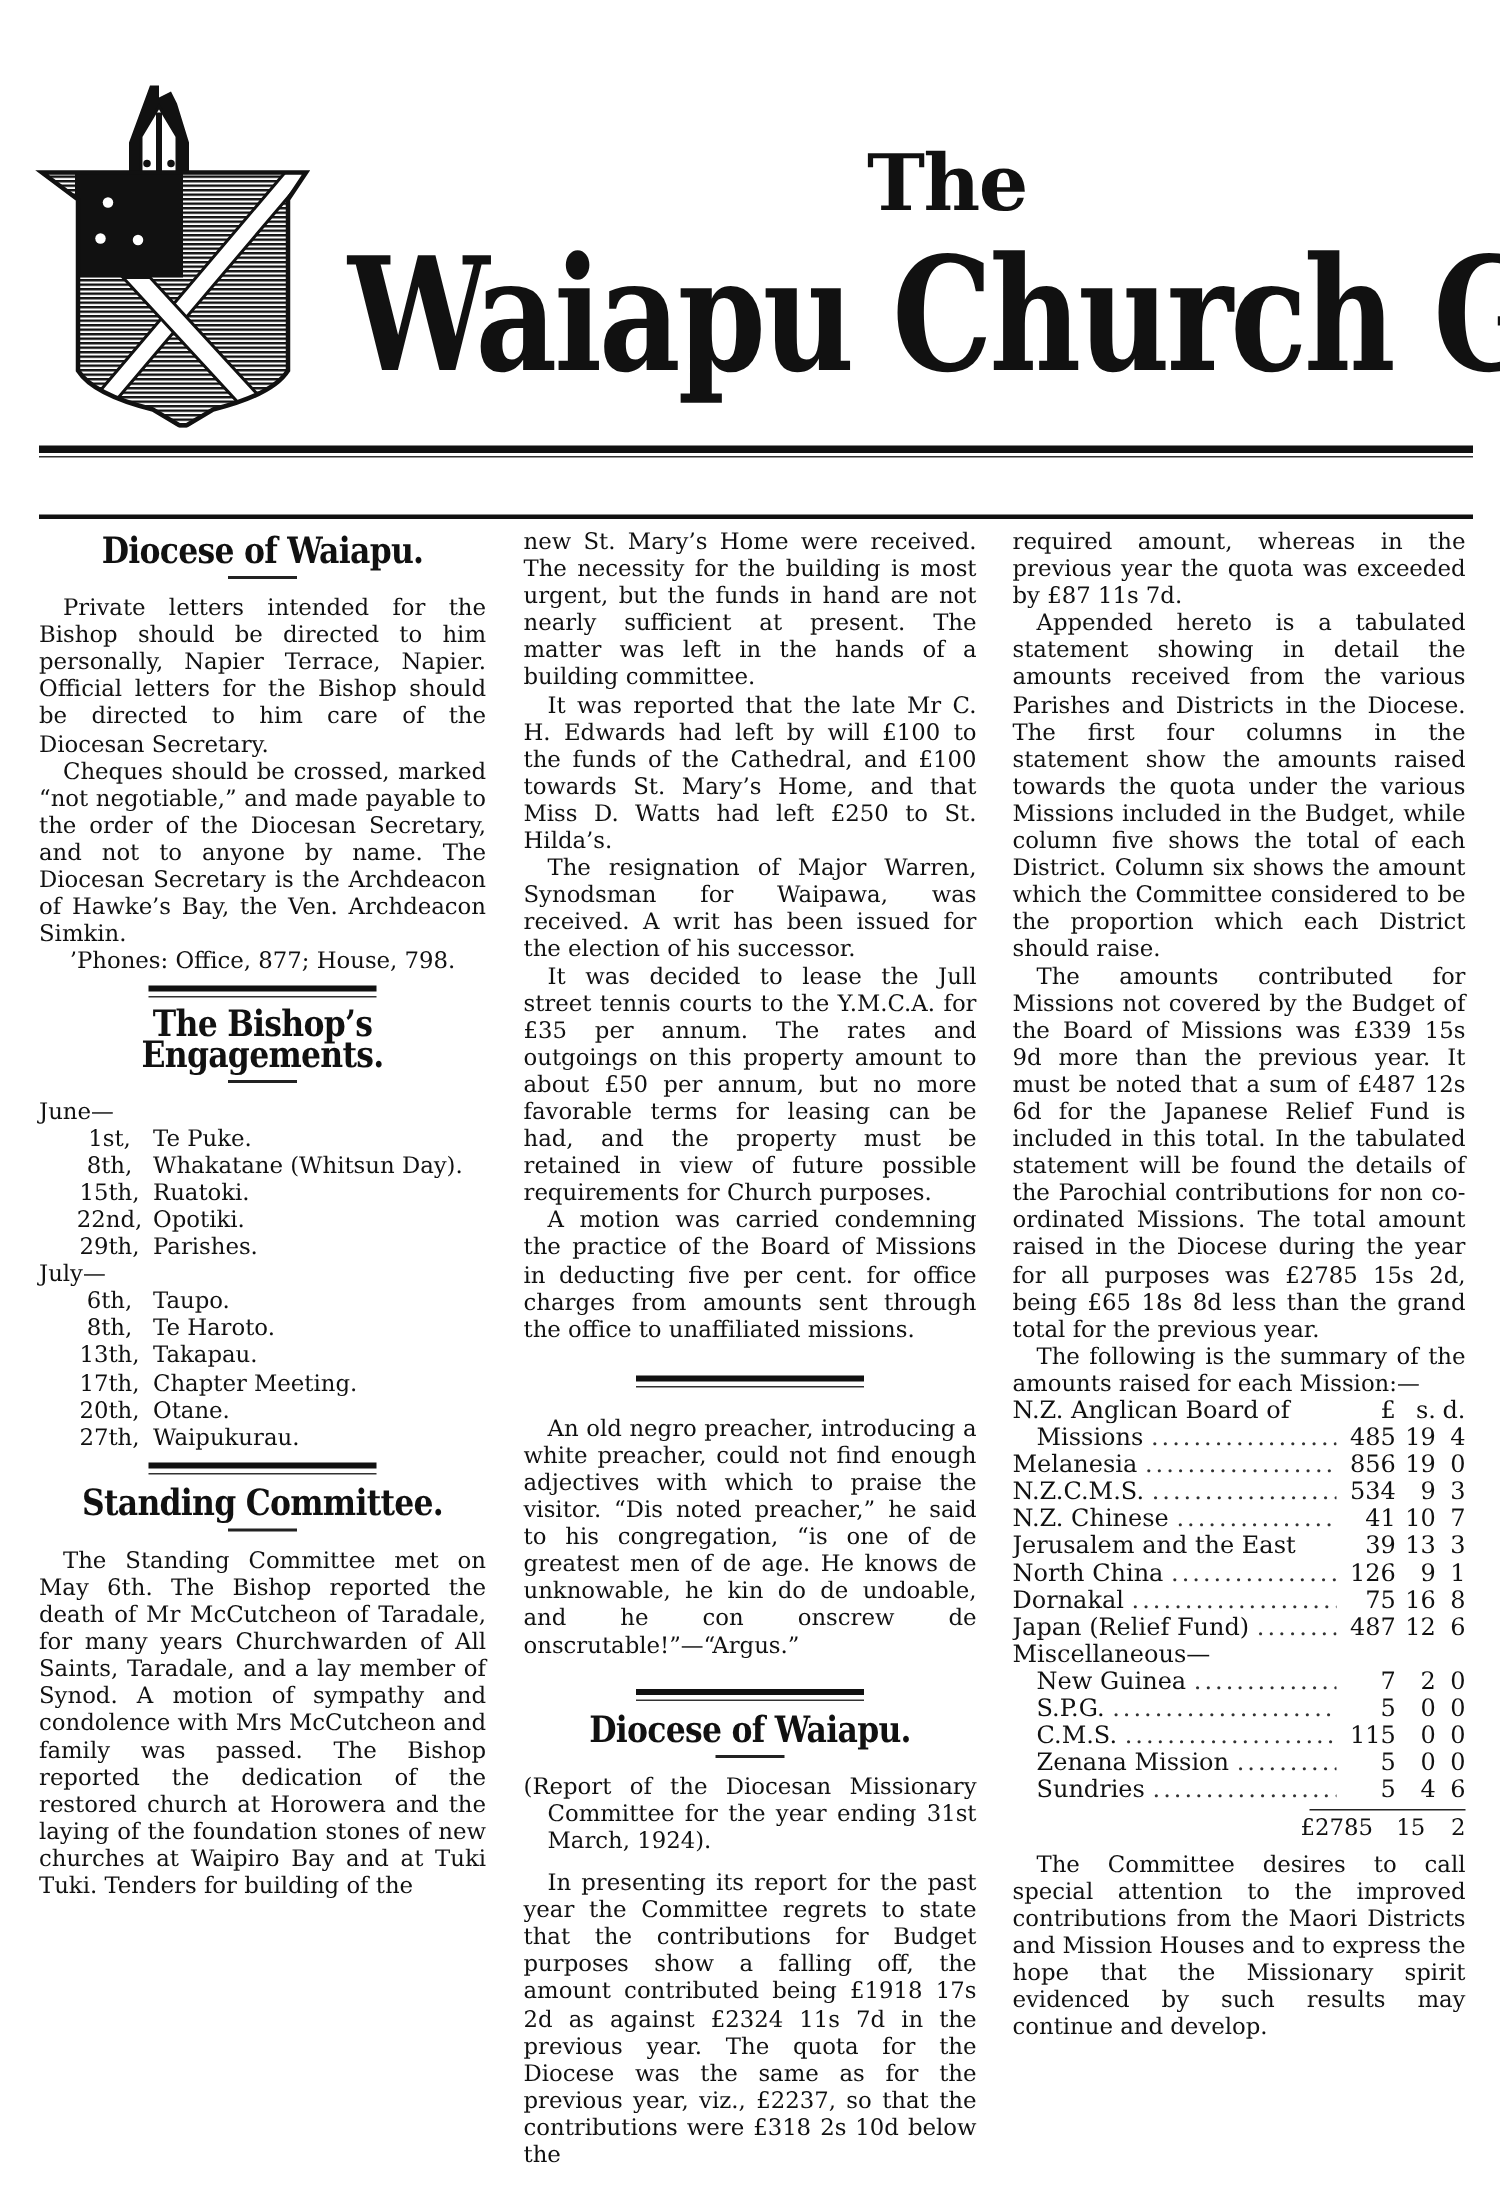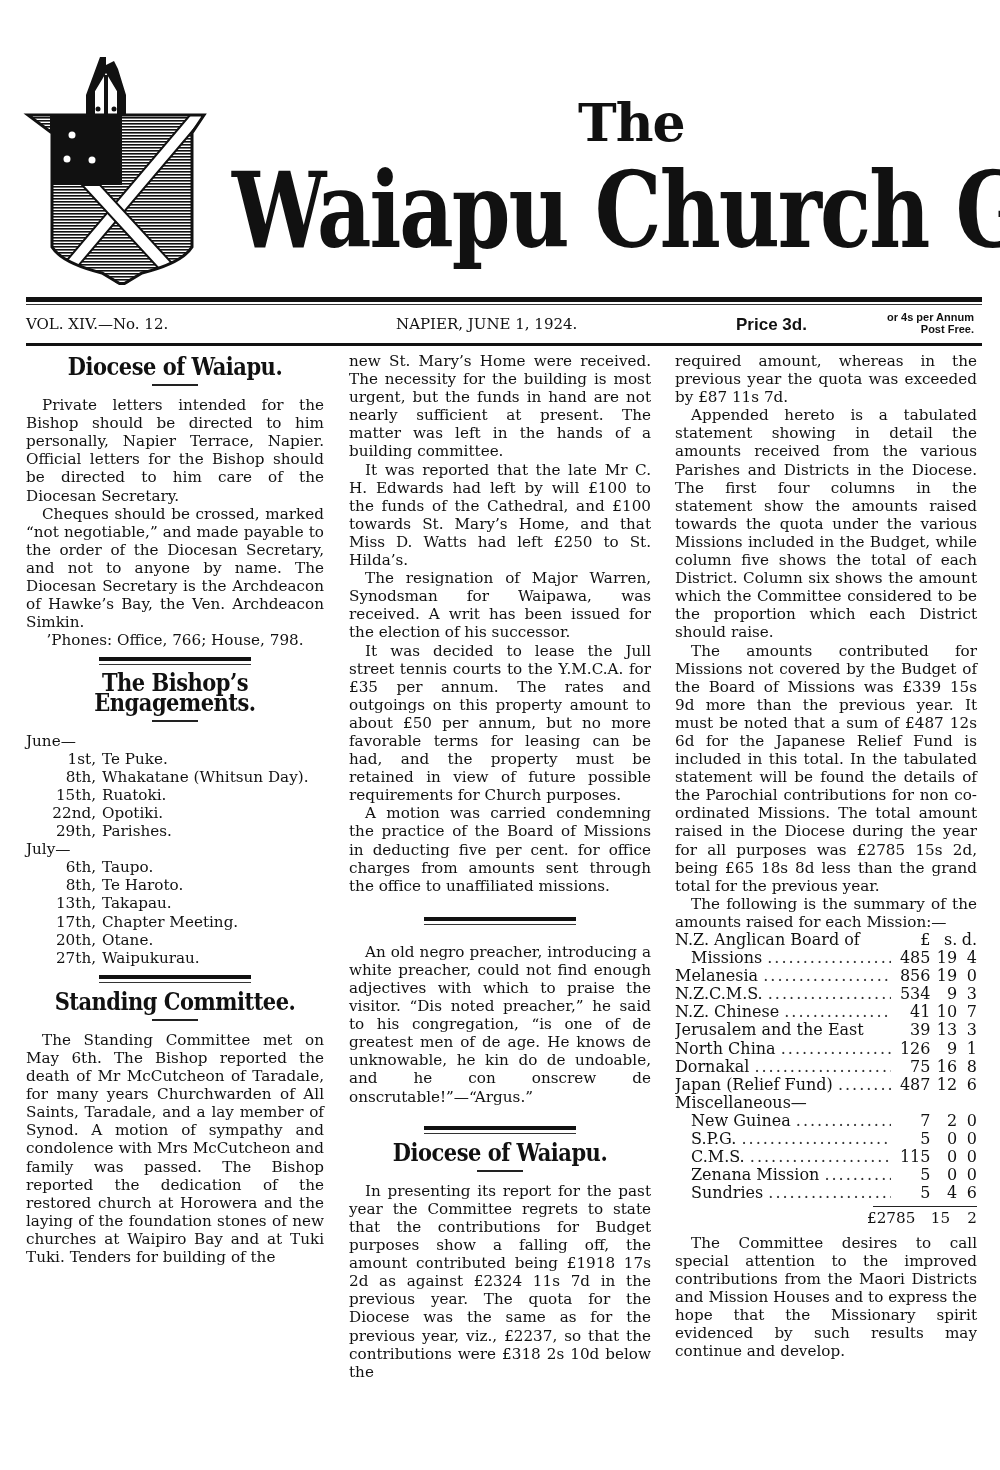--- a/index.html
+++ b/index.html
@@ -34,21 +34,21 @@
   .short-rule { width: 46px; height: 2px; background: #222; margin: 8px auto 10px auto; }
   .double-rule { width: 152px; margin: 8px auto 10px auto; }
   .double-rule .a { height: 4px; background: #111; }
   .double-rule .b { height: 1px; background: #333; margin-top: 3px; }
 
   .center { text-align: center; text-indent: 0 !important; }
 
   .eng { font-family: "DejaVu Serif", serif; font-size: 15.2px; line-height: 18.1px; }
   .eng .month { display: block; }
   .eng .row { display: block; padding-left: 24px; }
-  .eng .row .day { display: inline-block; width: 46px; text-align: right; margin-right: 6px; }
+  .eng .row .day { display: inline-block; width: 46px; text-align: center; margin-right: 6px; }
 
   .report-intro { padding-left: 16px; text-indent: -16px !important; margin-bottom: 10px !important; }
 
   
   .summary { width: 100%; border-collapse: collapse; font-family: "DejaVu Serif", serif; font-size: 16px; line-height: 18.1px; }
   .summary td { padding: 0; white-space: nowrap; vertical-align: bottom; }
   .summary td.name { overflow: hidden; max-width: 200px; }
   .summary td.name span.dots { color: #333; letter-spacing: 2px; }
   .summary td.num { text-align: right; }
   .summary td.lb { width: 44px; }
@@ -99,38 +99,29 @@
     </g>
     <path d="M6 60 L182 60 L170 78 L170 192 Q160 208 120 218 L100 230 L80 218 Q40 208 30 192 L30 78 Z" fill="none" stroke="#111" stroke-width="3"></path>
   </svg>
 
   <div class="the-word">The</div>
   <div class="title">Waiapu Church Gazette.</div>
 
   <div class="rule-top"></div>
   <div class="rule-top2"></div>
 
-  <div class="dateline">
-    <span class="vol">VOL. XIV.—No. 12.</span>
-    <span class="place">NAPIER, JUNE 1, 1924.</span>
-    <span class="price">Price 3d.</span>
-    <span class="annum">
-      <span>or 4s per Annum</span><br>
-      <span>Post Free.</span>
-    </span>
-  </div>
 
   <div class="rule-mid"></div>
 
   <div class="col col1">
     <div class="heading">Diocese of Waiapu.</div>
     <div class="short-rule"></div>
     <p>Private letters intended for the Bishop should be directed to him personally, Napier Terrace, Napier. Official letters for the Bishop should be directed to him care of the Diocesan Secretary.</p>
     <p>Cheques should be crossed, marked “not negotiable,” and made payable to the order of the Diocesan Secretary, and not to anyone by name. The Diocesan Secretary is the Archdeacon of Hawke’s Bay, the Ven. Archdeacon Simkin.</p>
-    <p class="center">’Phones: Office, 766; House, 798.</p>
+    <p class="center">’Phones: Office, 877; House, 798.</p>
 
     <div class="double-rule">
         <div class="a"></div>
         <div class="b"></div>
       </div>
 
     <div class="heading">The Bishop’s Engagements.</div>
     <div class="short-rule"></div>
 
     <div class="eng">
@@ -173,20 +164,21 @@
 
     <p>An old negro preacher, introducing a white preacher, could not find enough adjectives with which to praise the visitor. “Dis noted preacher,” he said to his congregation, “is one of de greatest men of de age. He knows de unknowable, he kin do de undoable, and he con onscrew de onscrutable!”—“Argus.”</p>
 
     <div class="double-rule" style="margin-top:20px;">
         <div class="a"></div>
         <div class="b"></div>
       </div>
 
     <div class="heading">Diocese of Waiapu.</div>
     <div class="short-rule"></div>
+    <p class="report-intro">(Report of the Diocesan Missionary Committee for the year ending 31st March, 1924).</p>
     <p>In presenting its report for the past year the Committee regrets to state that the contributions for Budget purposes show a falling off, the amount contributed being £1918 17s 2d as against £2324 11s 7d in the previous year. The quota for the Diocese was the same as for the previous year, viz., £2237, so that the contributions were £318 2s 10d below the</p>
   </div>
 
   <div class="col col3">
     <p class="noindent">required amount, whereas in the previous year the quota was exceeded by £87 11s 7d.</p>
     <p>Appended hereto is a tabulated statement showing in detail the amounts received from the various Parishes and Districts in the Diocese. The first four columns in the statement show the amounts raised towards the quota under the various Missions included in the Budget, while column five shows the total of each District. Column six shows the amount which the Committee considered to be the proportion which each District should raise.</p>
     <p>The amounts contributed for Missions not covered by the Budget of the Board of Missions was £339 15s 9d more than the previous year. It must be noted that a sum of £487 12s 6d for the Japanese Relief Fund is included in this total. In the tabulated statement will be found the details of the Parochial contributions for non co-ordinated Missions. The total amount raised in the Diocese during the year for all purposes was £2785 15s 2d, being £65 18s 8d less than the grand total for the previous year.</p>
     <p>The following is the summary of the amounts raised for each Mission:—</p>
 
     <table class="summary">

